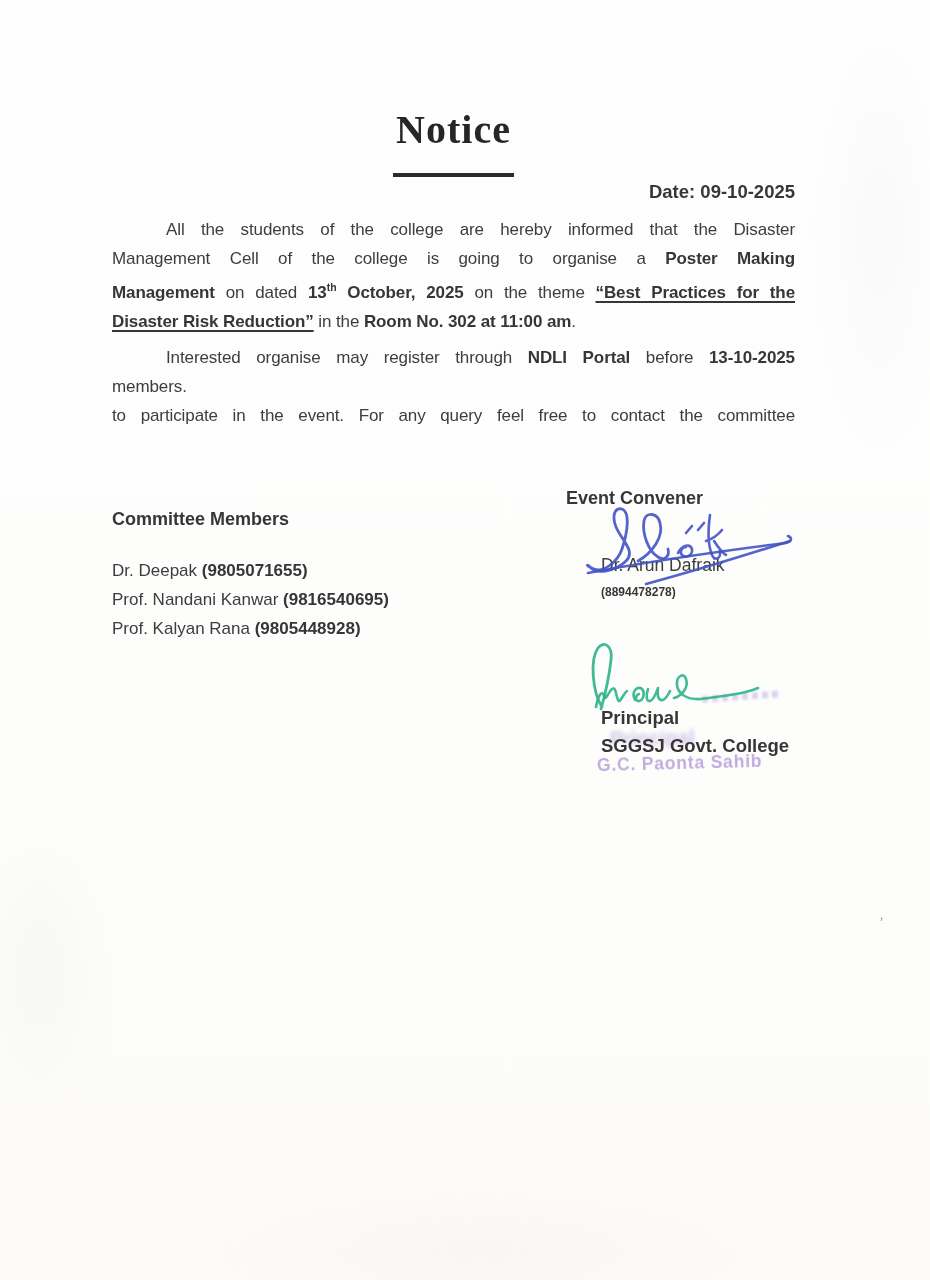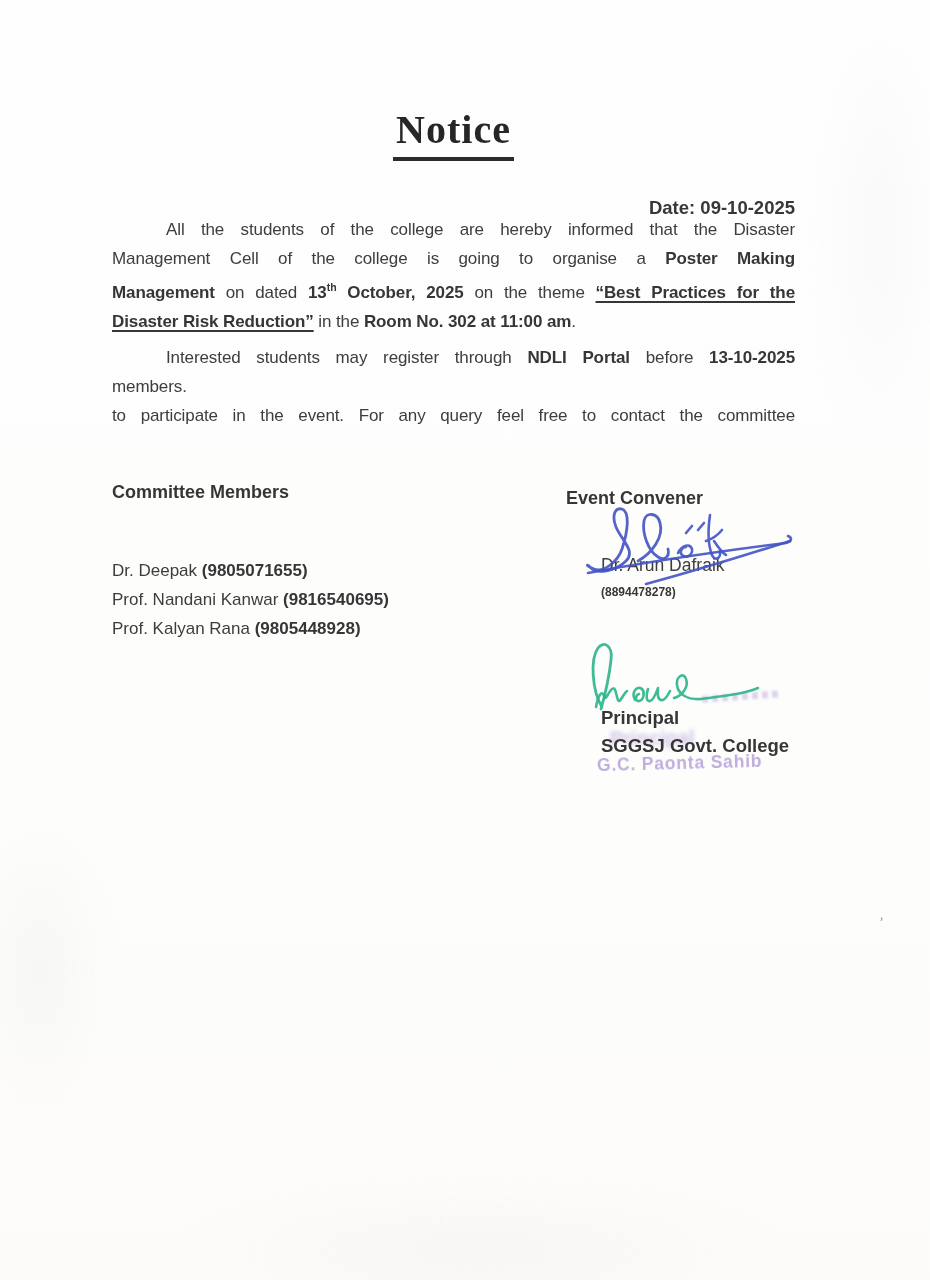--- a/index.html
+++ b/index.html
@@ -17,41 +17,41 @@
   
   .title-wrap { left: 112px; top: 108px; width: 683px; text-align: center; }
   .title {
     display: inline-block;
     font-family: "Liberation Serif", serif;
     font-weight: 700;
     font-size: 40px;
     letter-spacing: 1px;
     color: #262626;
     border-bottom: 4px solid #2b2b2b;
-    padding: 0 3px 5px 3px;
+    padding: 0 3px 21px 3px;
     line-height: 1.1;
   }
 
   
-  .date-line { top: 181px; right: 135px; font-size: 18.5px; font-weight: 700; color: #373737; margin-top: 16px; }
+  .date-line { top: 181px; right: 135px; font-size: 18.5px; font-weight: 700; color: #373737; }
 
   
   .para { left: 112px; width: 683px; font-size: 17px; letter-spacing: -0.1px; }
   .para-1 { top: 215px; }
   .para-2 { top: 343px; }
   .tline { min-height: 29px; line-height: 29px; text-align: justify; text-align-last: justify; }
   .tline.last { text-align-last: left; }
   .tline.indent { text-indent: 54px; }
   .b { font-weight: 700; color: #363636; }
   .u { text-decoration: underline; text-underline-offset: 3px; text-decoration-thickness: 1.5px; }
   .sup { font-size: 62%; vertical-align: super; }
 
   
   .sec-heading { font-size: 18px; font-weight: 700; color: #363636; }
-  .committee-heading { left: 112px; top: 482px; }
+  .committee-heading { left: 112px; top: 509px; }
   .convener-heading { left: 566px; top: 488px; }
 
   
   .members { left: 112px; top: 556px; font-size: 17px; line-height: 29px; }
   .member-row { white-space: nowrap; }
   .member-row .phone { font-weight: 700; color: #363636; }
 
   
   .convener-name { left: 601px; top: 555px; font-size: 17.5px; }
   .convener-phone { left: 601px; top: 585px; font-size: 12px; font-weight: 700; color: #363636; }
@@ -107,21 +107,21 @@
   <div class="abs date-line">Date: 09-10-2025</div>
 
   <div class="abs para para-1">
     <div class="tline indent"><span>All the students of the college are hereby informed that the Disaster</span></div>
     <div class="tline"><span>Management Cell of the college is going to organise a </span><span class="b">Poster Making</span></div>
     <div class="tline"><span class="b">Management</span><span> on dated </span><span class="b">13</span><span class="b sup">th</span><span class="b"> October, 2025</span><span> on the theme </span><span class="b u">“Best Practices for the</span></div>
     <div class="tline last"><span class="b u">Disaster Risk Reduction”</span><span> in the </span><span class="b">Room No. 302 at 11:00 am</span><span>.</span></div>
   </div>
 
   <div class="abs para para-2">
-    <div class="tline indent"><span>Interested students may register through </span><span class="b">NDLI Portal</span><span> before </span><span class="b">13-10-2025</span></div>
+    <div class="tline indent"><span>Interested organise may register through </span><span class="b">NDLI Portal</span><span> before </span><span class="b">13-10-2025</span></div>
     <div class="tline last"><span>members.</span></div>
     <div class="tline"><span>to participate in the event. For any query feel free to contact the committee</span></div>
   </div>
 
   <div class="abs sec-heading committee-heading">Committee Members</div>
   <div class="abs members">
     <div class="member-row">
       <span class="name">Dr. Deepak </span><span class="phone">(9805071655)</span>
     </div>
     <div class="member-row">

